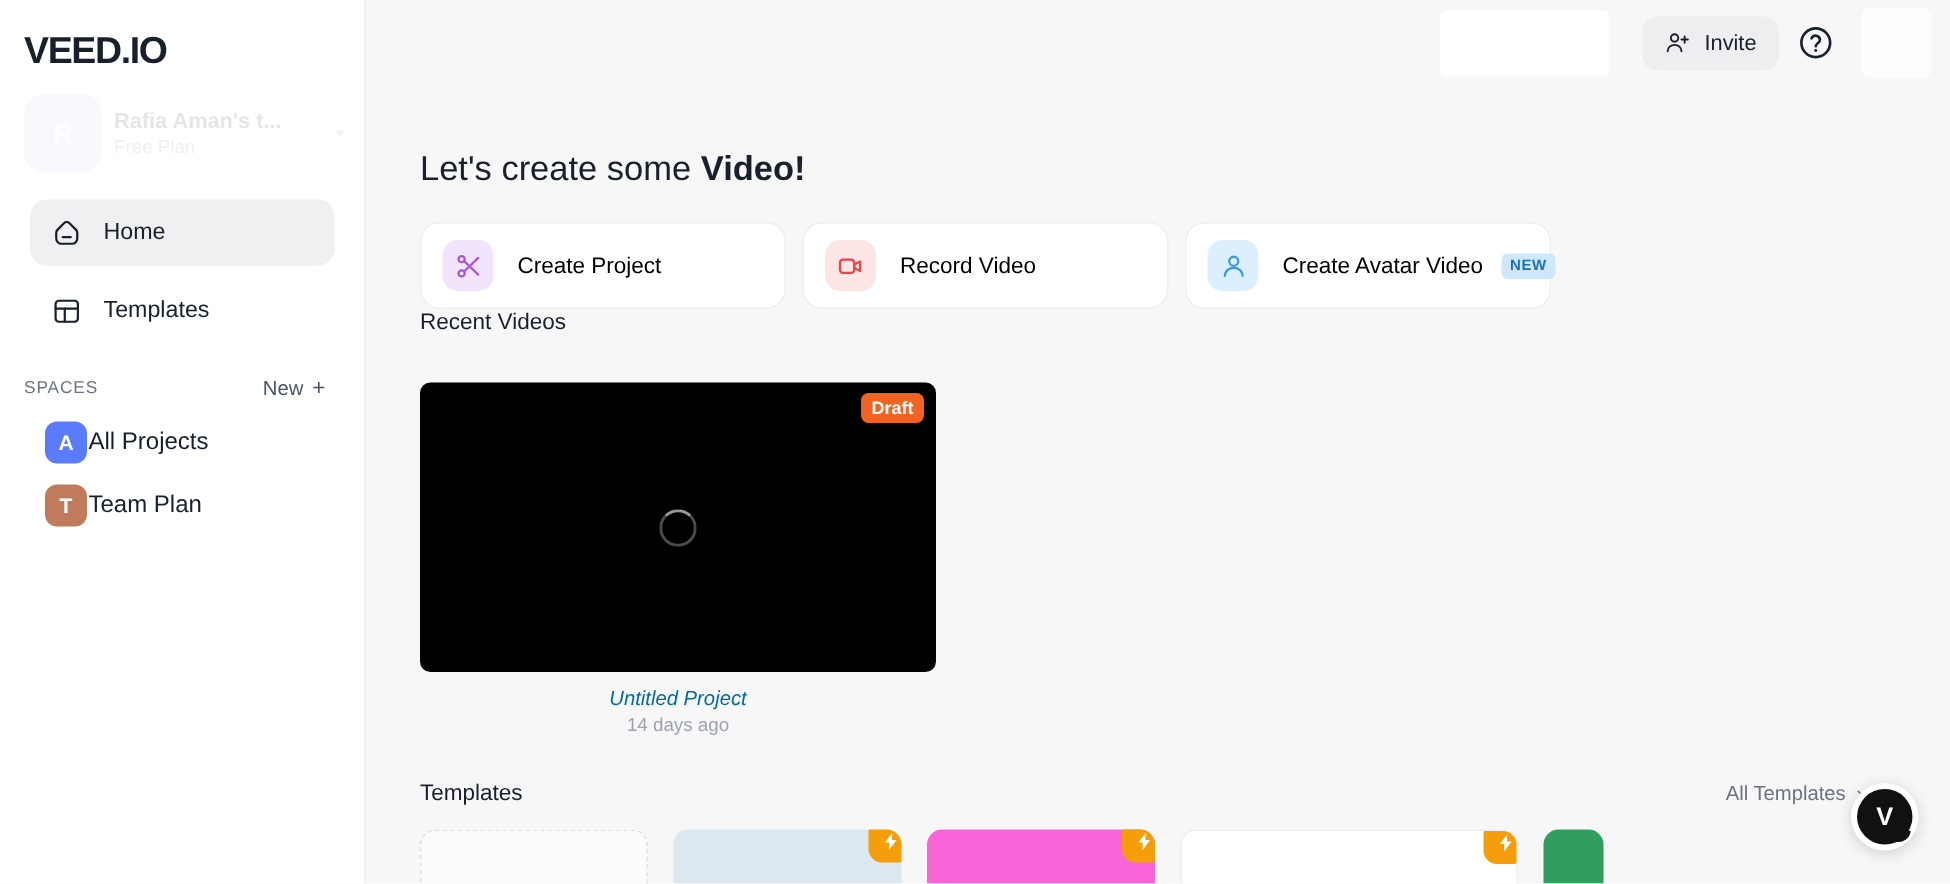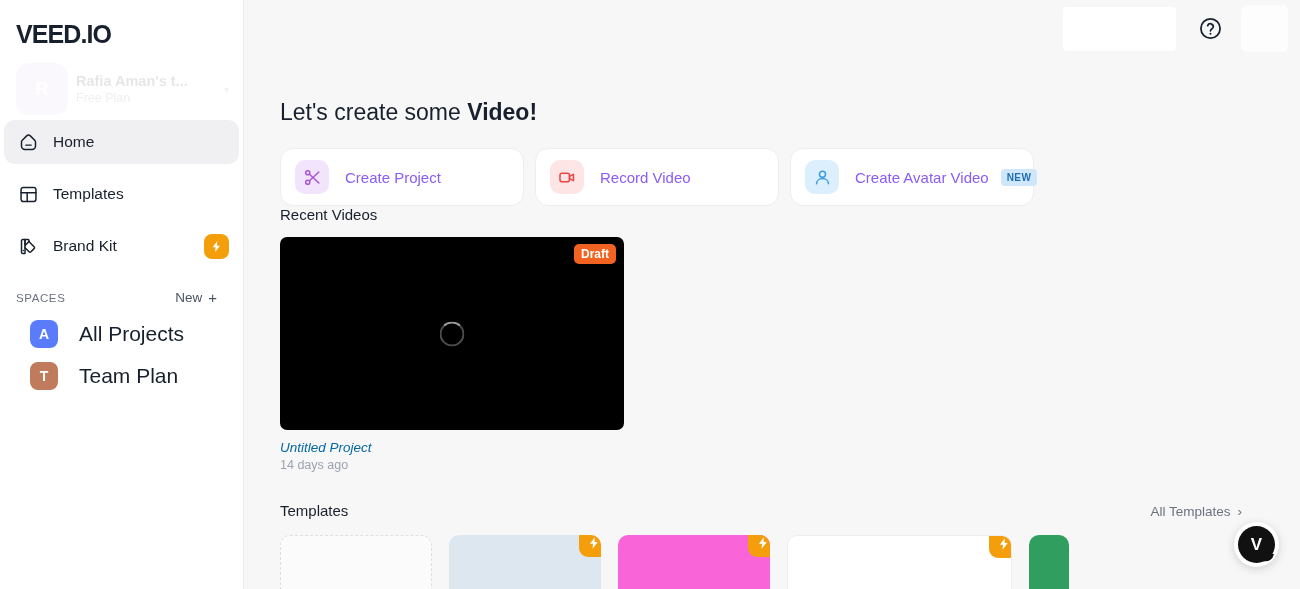--- a/index.html
+++ b/index.html
@@ -41,21 +41,21 @@
     flex: 0 0 52px;
   }
   .ws-text { margin-left: 8px; flex: 1; min-width: 0; }
   .ws-name {
     font-size: 14.5px; font-weight: bold; color: #17202c;
     white-space: nowrap; overflow: hidden;
   }
   .ws-plan { font-size: 12.5px; color: #6b7280; margin-top: 2px; }
   .ws-caret { color: #8b93a1; font-size: 10px; padding-right: 4px; }
 
-  .nav { margin-top: 5px; padding: 0 4px; }
+  .nav { margin-top: 18px; padding: 0 20px; }
   .nav-item {
     display: flex; align-items: center;
     height: 44px; padding: 0 14px;
     border-radius: 11px;
     margin-bottom: 8px;
     cursor: pointer;
     position: relative;
   }
   .nav-item.active { background: #f0f0f2; }
   .nav-label {
@@ -88,21 +88,21 @@
     display: flex; align-items: center;
     height: 42px; padding: 0 14px; margin: 0 16px;
     border-radius: 11px; cursor: pointer;
   }
   .space-ava {
     width: 28px; height: 28px; border-radius: 8px;
     display: flex; align-items: center; justify-content: center;
     color: #fff; font-size: 14px; font-weight: bold;
     flex: 0 0 28px;
   }
-  .space-label { margin-left: 21px; font-size: 21px; color: #17202c; }
+  .space-label { margin-left: 1px; font-size: 16px; color: #17202c; }
 
   
   .main {
     flex: 1; height: 589px;
     background: #f7f7f8;
     position: relative;
     overflow: hidden;
   }
   .topbar {
     height: 57px; display: flex; align-items: center;
@@ -149,32 +149,32 @@
     height: 58px;
     display: flex; align-items: center;
     padding: 0 14px; cursor: pointer;
   }
   .card-ico-wrap {
     width: 34px; height: 34px; border-radius: 10px;
     display: flex; align-items: center; justify-content: center;
     flex: 0 0 34px;
   }
   .card-ico-wrap svg { width: 19px; height: 19px; display: block; }
-  .card-label { margin-left: 16px; font-size: 15px; color: #8b5cf6; white-space: nowrap; }
+  .card-label { margin-left: 16px; font-size: 15px; color: #000000; white-space: nowrap; }
   .new-badge {
     margin-left: 12px;
     background: #cfe7fb; color: #1f6fb6;
     font-size: 10px; font-weight: bold; letter-spacing: 0.4px;
     border-radius: 4px; padding: 3px 6px;
   }
 
   .section-title {
     font-size: 15px; color: #17202c;
   }
-  .video-card { margin-top: 14px; width: 344px; cursor: pointer; }
+  .video-card { margin-top: 32px; width: 344px; cursor: pointer; text-align: center; }
   .thumb {
     width: 344px; height: 193px;
     background: #000000; border-radius: 7px;
     position: relative; overflow: hidden;
   }
   .draft-badge {
     position: absolute; top: 7px; right: 8px;
     background: #f26322; color: #ffffff;
     font-size: 12px; font-weight: bold;
     border-radius: 5px; padding: 3px 7px;
@@ -278,36 +278,20 @@
         <span>
           <svg class="nav-ico" viewBox="0 0 24 24" fill="none" stroke="#17202c" stroke-width="1.7" stroke-linecap="round" stroke-linejoin="round">
             <rect x="3.5" y="4" width="17" height="16" rx="2.5"></rect>
             <path d="M3.5 10h17"></path>
             <path d="M10.5 10v10"></path>
           </svg>
         </span>
         <span class="nav-label">Templates</span>
       </div>
 
-      <div class="nav-item">
-        <span>
-          <svg class="nav-ico" viewBox="0 0 24 24" fill="none" stroke="#17202c" stroke-width="1.7" stroke-linecap="round" stroke-linejoin="round">
-            <path d="M4 5.5A1.5 1.5 0 0 1 5.5 4H8v16H5.5A1.5 1.5 0 0 1 4 18.5z"></path>
-            <path d="M8 4h3.2a1.5 1.5 0 0 1 1.06 2.56L8 10.8z"></path>
-            <path d="M12.4 6.3l6 6a1.5 1.5 0 0 1 0 2.12l-3.6 3.6a1.5 1.5 0 0 1-2.12 0L8 13.4"></path>
-            <circle cx="6" cy="16.5" r="0.9" fill="#17202c" stroke="none"></circle>
-          </svg>
-        </span>
-        <span class="nav-label">Brand Kit</span>
-        <span class="bolt-badge">
-          <svg viewBox="0 0 24 24" fill="#ffffff">
-              <path d="M13.5 2L5 13.2h5.2L9.6 22l8.8-11.6h-5.4z"></path>
-            </svg>
-        </span>
-      </div>
 
     </nav>
 
     <div class="spaces-head">
       <span class="spaces-title">SPACES</span>
       <span class="spaces-new">
         <span>New</span>
         <span class="plus">+</span>
       </span>
     </div>
@@ -323,20 +307,30 @@
     </div>
 
   </aside>
 
   <main class="main">
 
     <div class="topbar">
       <div class="skeleton-box"></div>
 
 
+      <div class="invite-btn">
+        <span>
+          <svg class="invite-ico" viewBox="0 0 24 24" fill="none" stroke="#17202c" stroke-width="1.8" stroke-linecap="round" stroke-linejoin="round">
+            <circle cx="9" cy="7.5" r="3.5"></circle>
+            <path d="M2.5 20c0-3.6 2.9-6 6.5-6s6.5 2.4 6.5 6"></path>
+            <path d="M18.5 6v6M15.5 9h6"></path>
+          </svg>
+        </span>
+        <span>Invite</span>
+      </div>
 
       <div class="help-btn">
         <svg viewBox="0 0 24 24" fill="none" stroke="#17202c" stroke-width="1.7" stroke-linecap="round" stroke-linejoin="round">
           <circle cx="12" cy="12" r="9.2"></circle>
           <path d="M9.3 9.2a2.8 2.8 0 0 1 5.4 1c0 1.9-2.7 2.3-2.7 4"></path>
           <circle cx="12" cy="17" r="0.95" fill="#17202c" stroke="none"></circle>
         </svg>
       </div>
 
       <div class="avatar-skeleton"></div>

